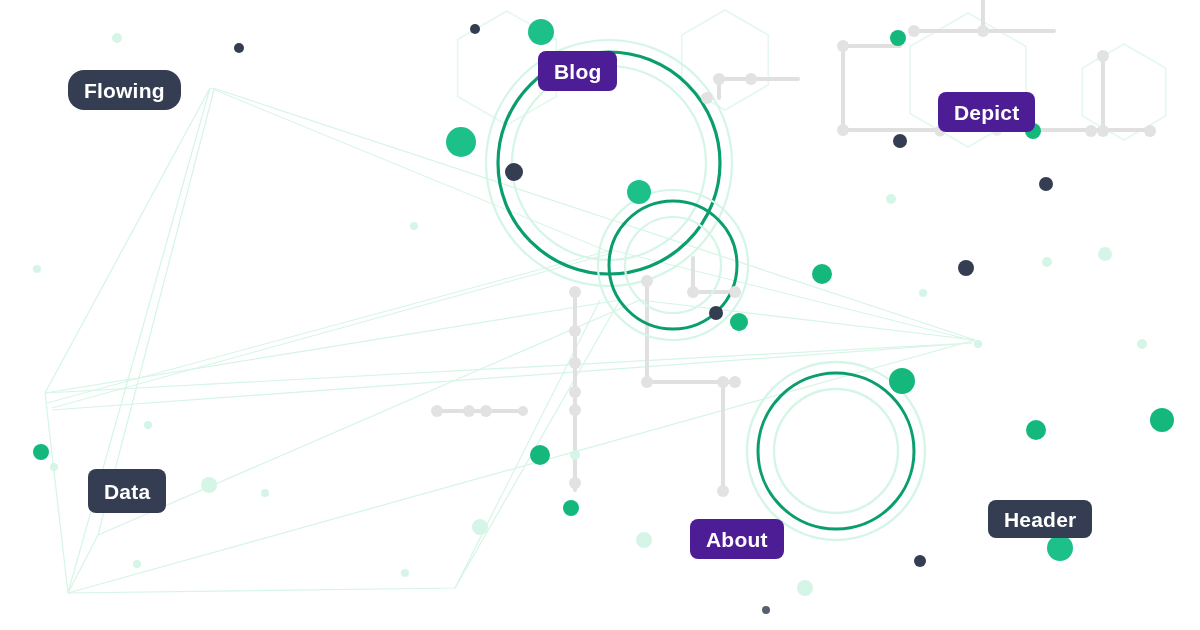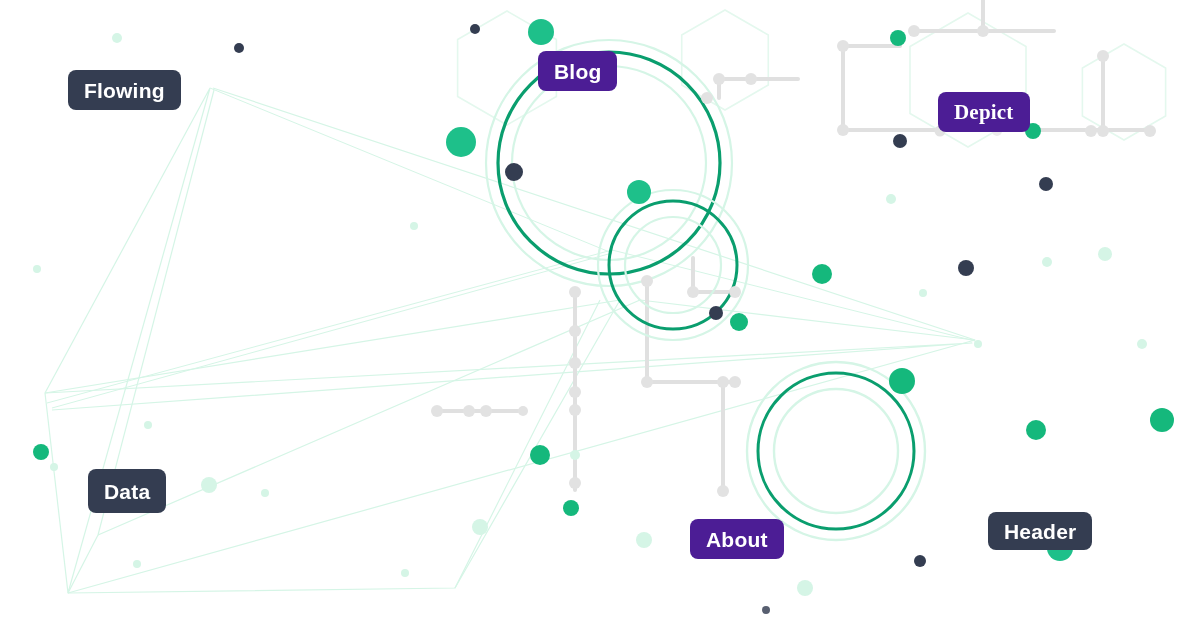--- a/index.html
+++ b/index.html
@@ -167,21 +167,21 @@
         <circle cx="137" cy="564" r="4" fill="#d5f5e6"></circle>
         <circle cx="1060" cy="548" r="13" fill="#1ec08a"></circle>
         <circle cx="805" cy="588" r="8" fill="#d5f5e6"></circle>
         <circle cx="920" cy="561" r="6" fill="#343d51"></circle>
         <circle cx="766" cy="610" r="4" fill="#585f70"></circle>
         <circle cx="405" cy="573" r="4" fill="#d5f5e6"></circle>
       </g>
   </svg>
 
   <div id="label-layer">
-      <div class="label label-dark" style="left: 68px; top: 70px; min-width: 104px; height: 40px;">Flowing</div>
+      <div class="label label-dark" style="left: 68px; top: 70px; min-width: 104px; height: 40px; border-radius: 16px;">Flowing</div>
       <div class="label label-green" style="left: 538px; top: 51px; min-width: 69px; height: 40px;">Blog</div>
-      <div class="label label-green" style="left: 938px; top: 92px; min-width: 91px; height: 40px; font-family: Liberation Serif, serif;">Depict</div>
+      <div class="label label-green" style="left: 938px; top: 92px; min-width: 91px; height: 40px;">Depict</div>
       <div class="label label-dark" style="left: 88px; top: 469px; min-width: 72px; height: 44px;">Data</div>
       <div class="label label-green" style="left: 690px; top: 519px; min-width: 82px; height: 40px; text-align: center;">About</div>
-      <div class="label label-dark" style="left: 988px; top: 500px; min-width: 99px; height: 38px; margin-top: 12px;">Header</div>
+      <div class="label label-dark" style="left: 988px; top: 500px; min-width: 99px; height: 38px;">Header</div>
     </div>
 
 </div>
 
 </body></html>

